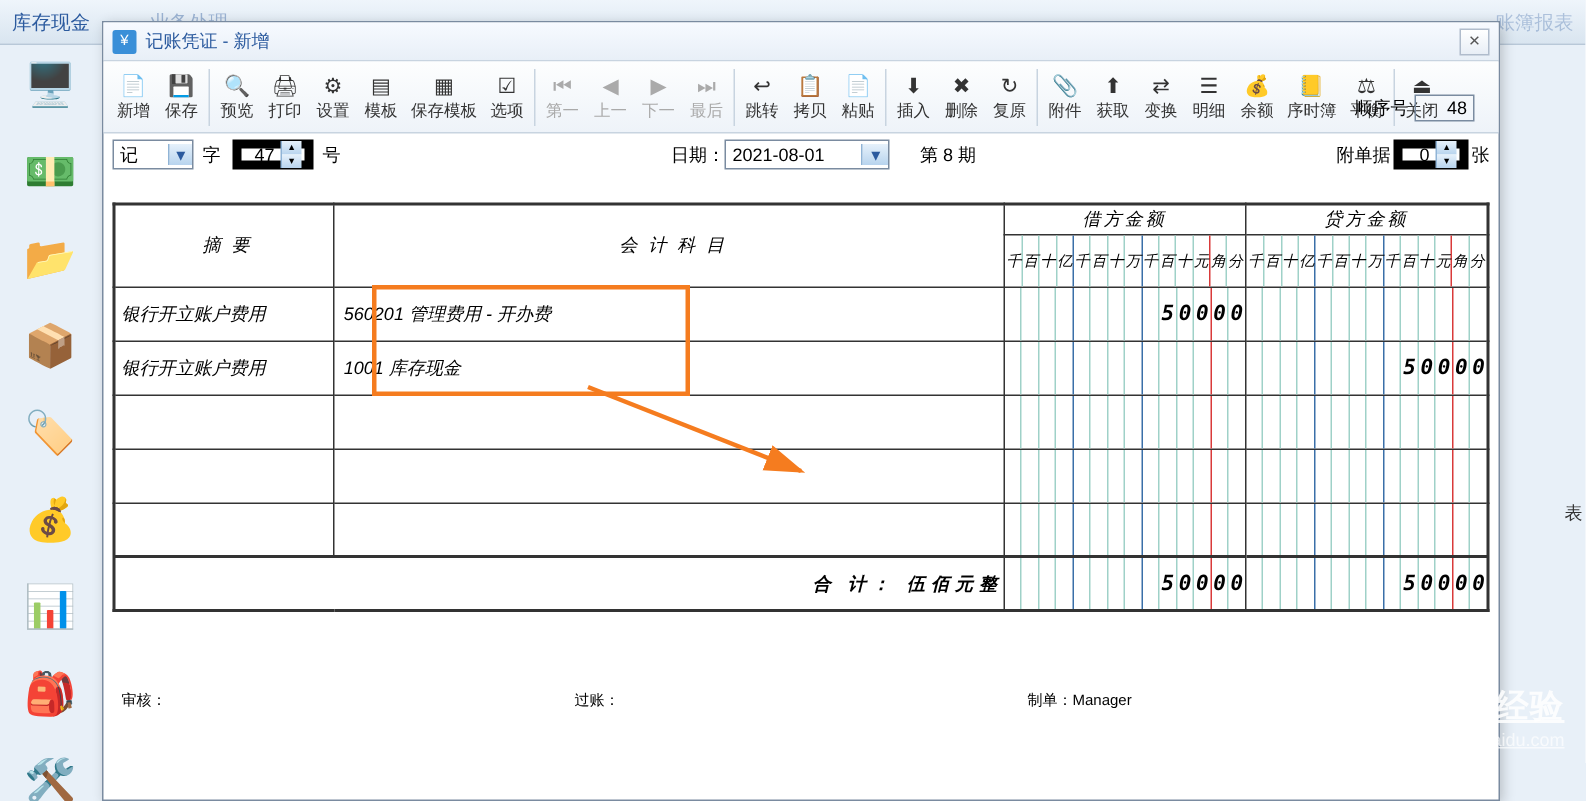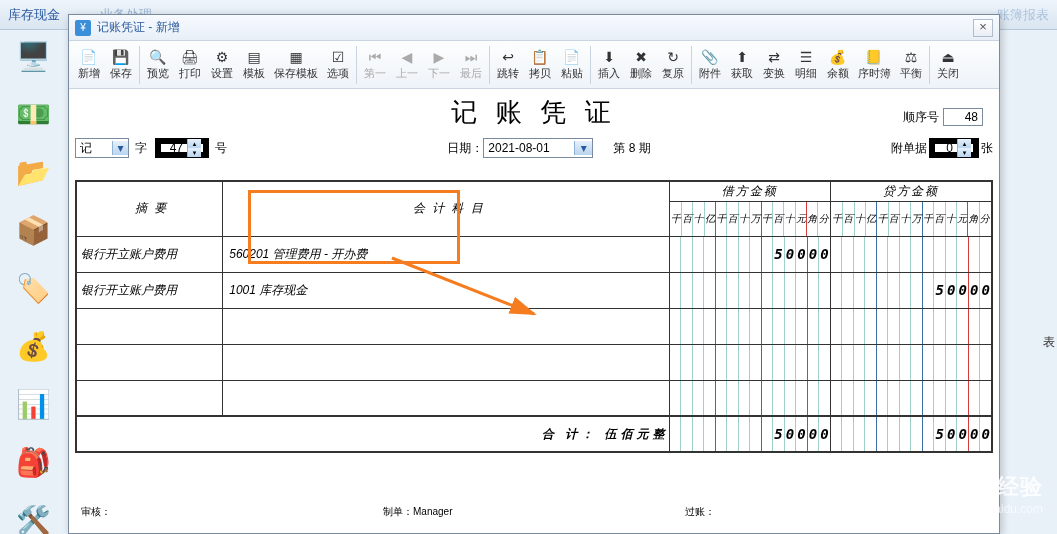--- a/index.html
+++ b/index.html
@@ -53,21 +53,21 @@
 .account-col { width: 432px; padding-left: 6px; }
 .total-row td { height: 30px; font-weight: 600; border-top: 2px solid #333; text-align: right; }
 .total-row .lbl { padding-left: 6px; letter-spacing: 4px; }
 
 .annot-box { position: absolute; border: 3px solid #f57c1f; pointer-events: none; z-index: 50; }
 .annot-arrow { position: absolute; z-index: 50; pointer-events: none; }
 
 .footer-row { display: flex; margin-top: 52px; padding: 0 6px; font-size: 10px; }
 .footer-row > div { flex: 1; }
 
-.watermark { position: absolute; right: 14px; bottom: 18px; z-index: 100; color: rgba(255,255,255,0.85); text-align: right; pointer-events: none; font-family: Arial; }
+.watermark { position: absolute; right: 14px; bottom: 34px; z-index: 100; color: rgba(255,255,255,0.85); text-align: right; pointer-events: none; font-family: Arial; text-decoration: underline; }
 .watermark .big { font-size: 22px; font-weight: 700; letter-spacing: 1px; }
 .watermark .sm { font-size: 12px; opacity: 0.8; }
 
 .side-text { position: absolute; right: 2px; top: 334px; font-size: 12px; color: #333; z-index: 1; }
 </style>
 </head>
 <body>
 
 <div class="bg-menu">
   <span>库存现金</span>
@@ -203,21 +203,20 @@
         <span>平衡</span>
       </div>
       <div class="tsep"></div>
       <div class="tbtn">
         <span class="ticon">⏏</span>
         <span>关闭</span>
       </div>
     </div>
 
   <div class="content">
-    <div class="doc-title">记 账 凭 证</div>
 
     <div class="header-row">
       <div class="seq">
         <span>顺序号</span>
         <span class="seq-box">48</span>
       </div>
 
       <span class="prefix-sel">
         <span>记</span>
         <span class="dd">▾</span>
@@ -545,24 +544,24 @@
                 <div class="dg">0</div>
                 <div class="dg">0</div>
               </div>
             </td>
         </tr>
       </tfoot>
     </table>
 
     <div class="footer-row">
       <div>审核：</div>
+      <div>过账：</div>
       <div>
         <span>制单：</span><span>Manager</span>
       </div>
-      <div>过账：</div>
     </div>
   </div>
 </div>
 
 <div class="annot-box" style="left:248px; top:190px; width:212px; height:74px;"></div>
 <svg class="annot-arrow" style="left:384px; top:244px;" width="160" height="80">
   <defs>
       <marker id="ah" markerWidth="10" markerHeight="10" refX="8" refY="3" orient="auto">
         <path d="M0,0 L0,6 L9,3 z" fill="#f57c1f"></path>
       </marker>

